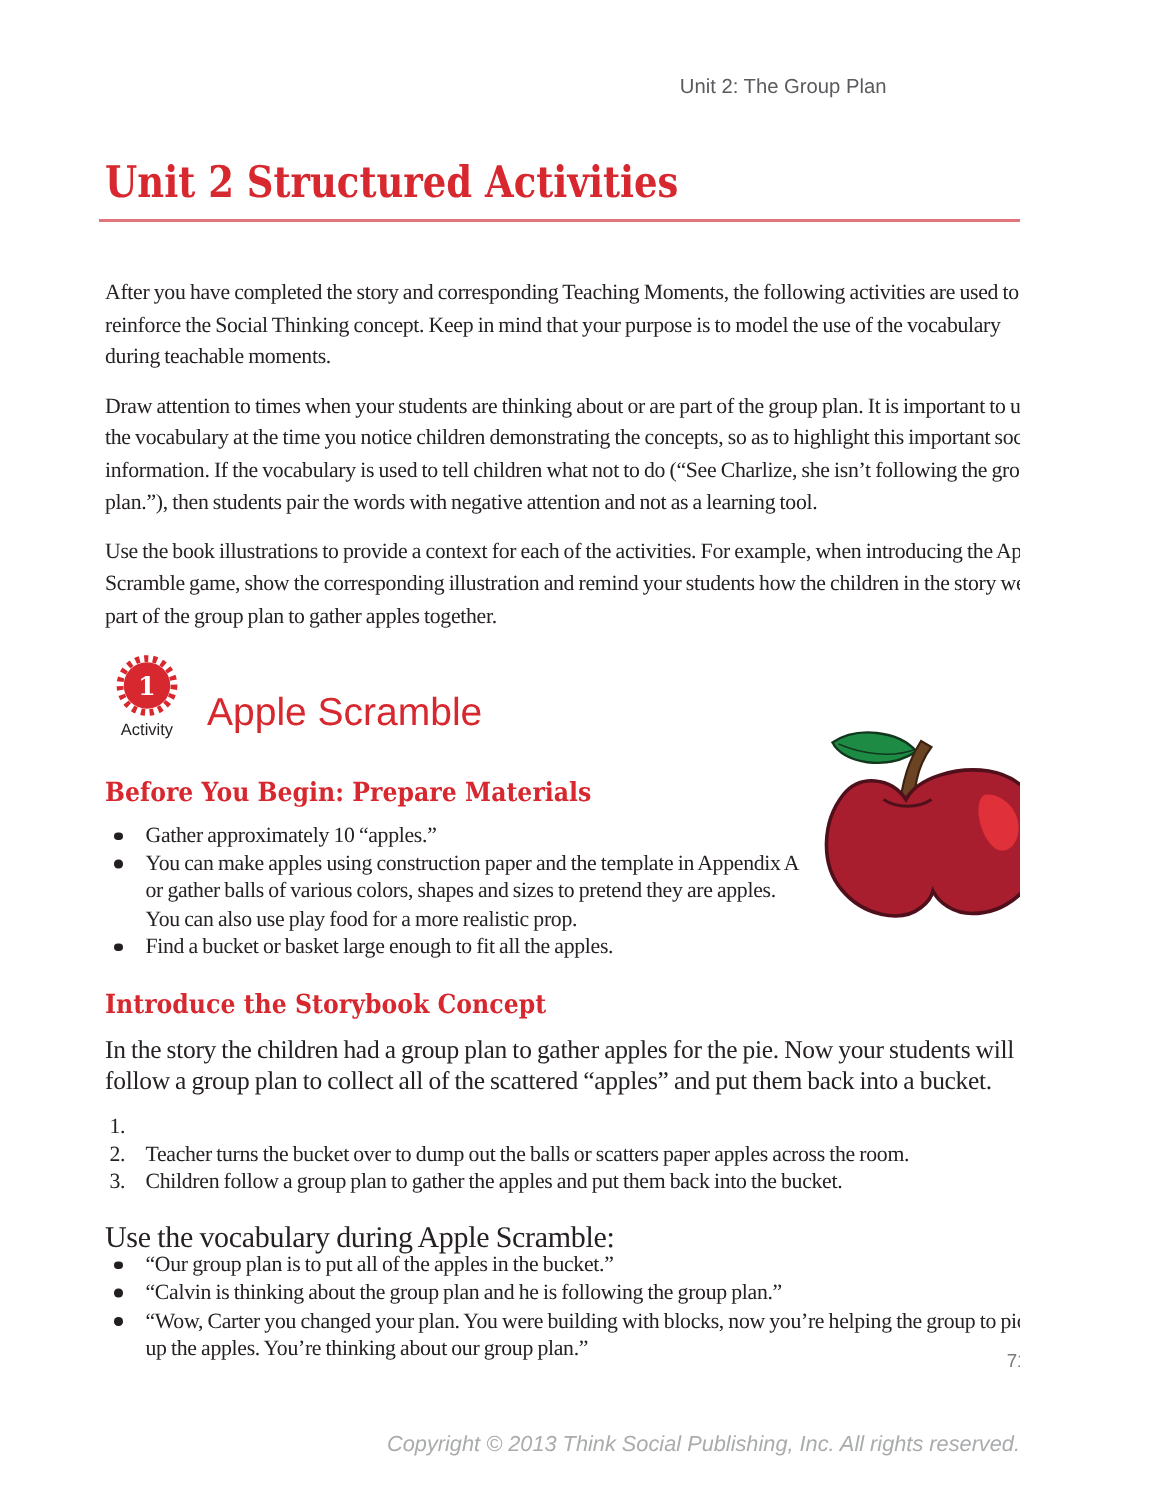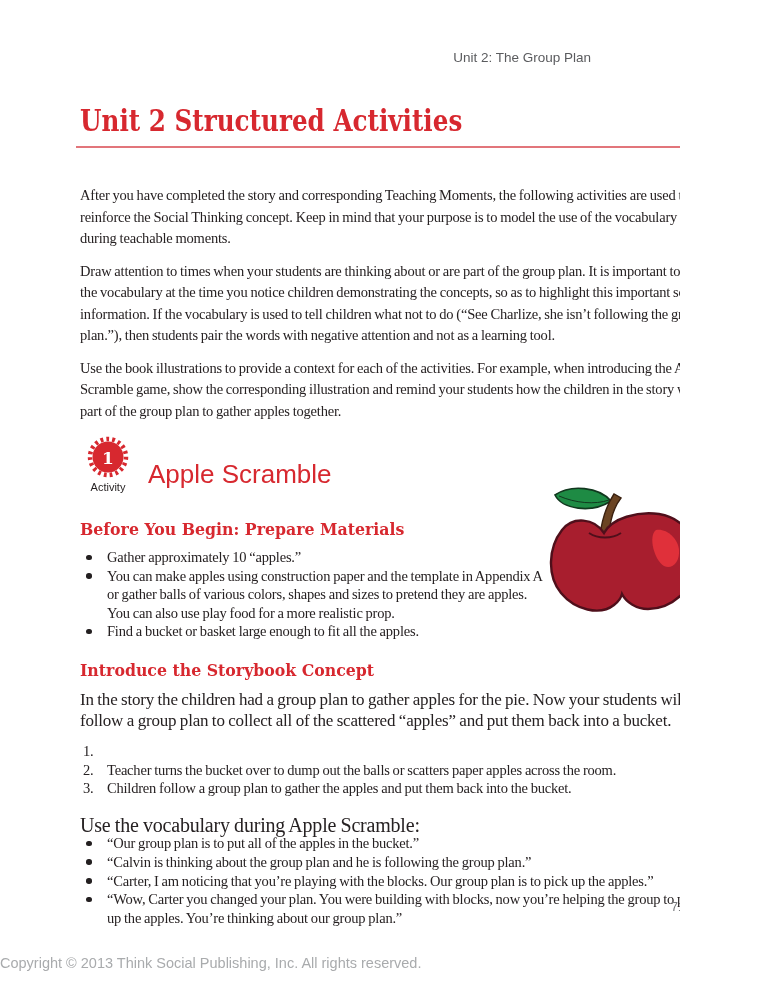--- a/index.html
+++ b/index.html
@@ -16,21 +16,21 @@
   .running-header {
     position: absolute;
     top: 50px;
     right: 89px;
     font-family: "Liberation Sans", sans-serif;
     font-size: 13.5px;
     color: #5a5b5e;
   }
   .content {
     position: absolute;
-    left: 80px;
+    left: 70px;
     top: 104px;
     width: 636px;
   }
   h1.doc-title {
     font-family: "DejaVu Serif", serif;
     font-weight: bold;
     font-size: 29px;
     line-height: 34px;
     color: #d7282f;
     transform: scaleX(0.85);
@@ -121,24 +121,25 @@
     text-align: right;
     font-family: "Liberation Sans", sans-serif;
     font-size: 12.5px;
     color: #77797c;
   }
   .copyright {
     position: absolute;
     top: 955px;
     left: 0;
     width: 100%;
-    text-align: left;
+    text-align: right;
     font-family: "Liberation Sans", sans-serif;
     font-size: 14.5px;
     color: #a9abad;
+    font-style: italic;
   }
 </style>
 </head>
 <body>
 
 <div class="page">
 
   <div class="running-header">Unit 2: The Group Plan</div>
 
   <div class="content">
@@ -184,21 +185,20 @@
       <li>
         <span class="step-num">3.</span>
         <span>Children follow a group plan to gather the apples and put them back into the bucket.</span>
       </li>
     </ol>
 
     <p class="vocab-intro">Use the vocabulary during Apple Scramble:</p>
     <ul class="dot-list">
       <li>“Our group plan is to put all of the apples in the bucket.”</li>
       <li>“Calvin is thinking about the group plan and he is following the group plan.”</li>
-      <li>“Carter, I am noticing that you’re playing with the blocks. Our group plan is to pick up the apples.”</li>
       <li>“Wow, Carter you changed your plan. You were building with blocks, now you’re helping the group to pick up the apples. You’re thinking about our group plan.”</li>
     </ul>
   </div>
 
   <svg class="apple-illustration" width="168" height="140" viewBox="0 0 168 140">
 
     <path d="M68 14 C 56 0, 28 -3, 12 8 C 19 22, 48 27, 68 14 Z" fill="#1e8b44" stroke="#11381e" stroke-width="1.6"></path>
     <path d="M16 9 C 32 16, 52 18, 66 13" fill="none" stroke="#11381e" stroke-width="1"></path>
 
     <path d="M57 48 C 59 33, 63 19, 71 7 L 78 11 C 70 21, 67 34, 66 48 Z" fill="#6b4423" stroke="#3a2110" stroke-width="1.4"></path>

